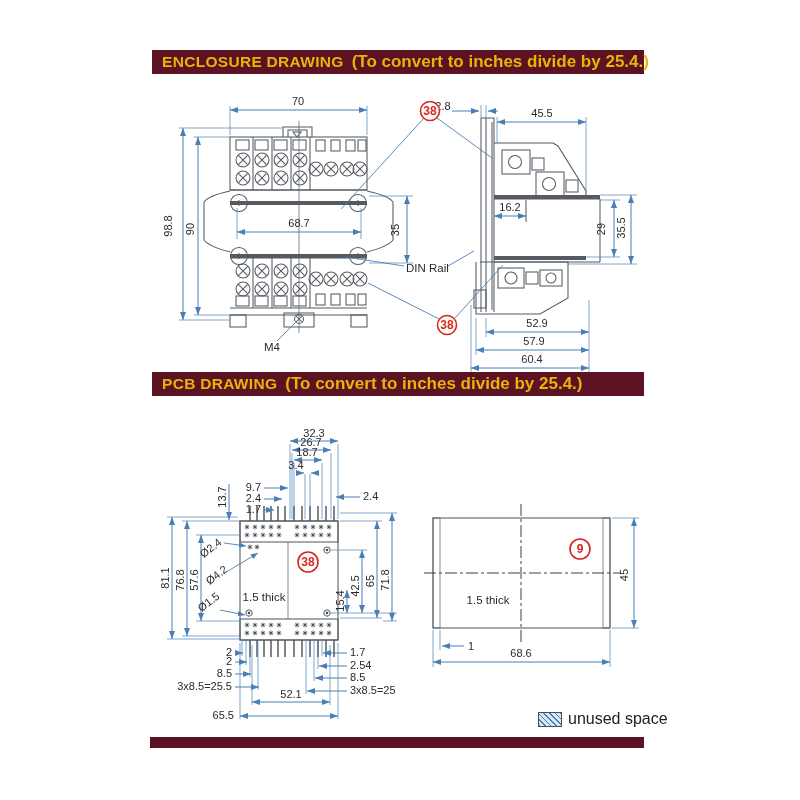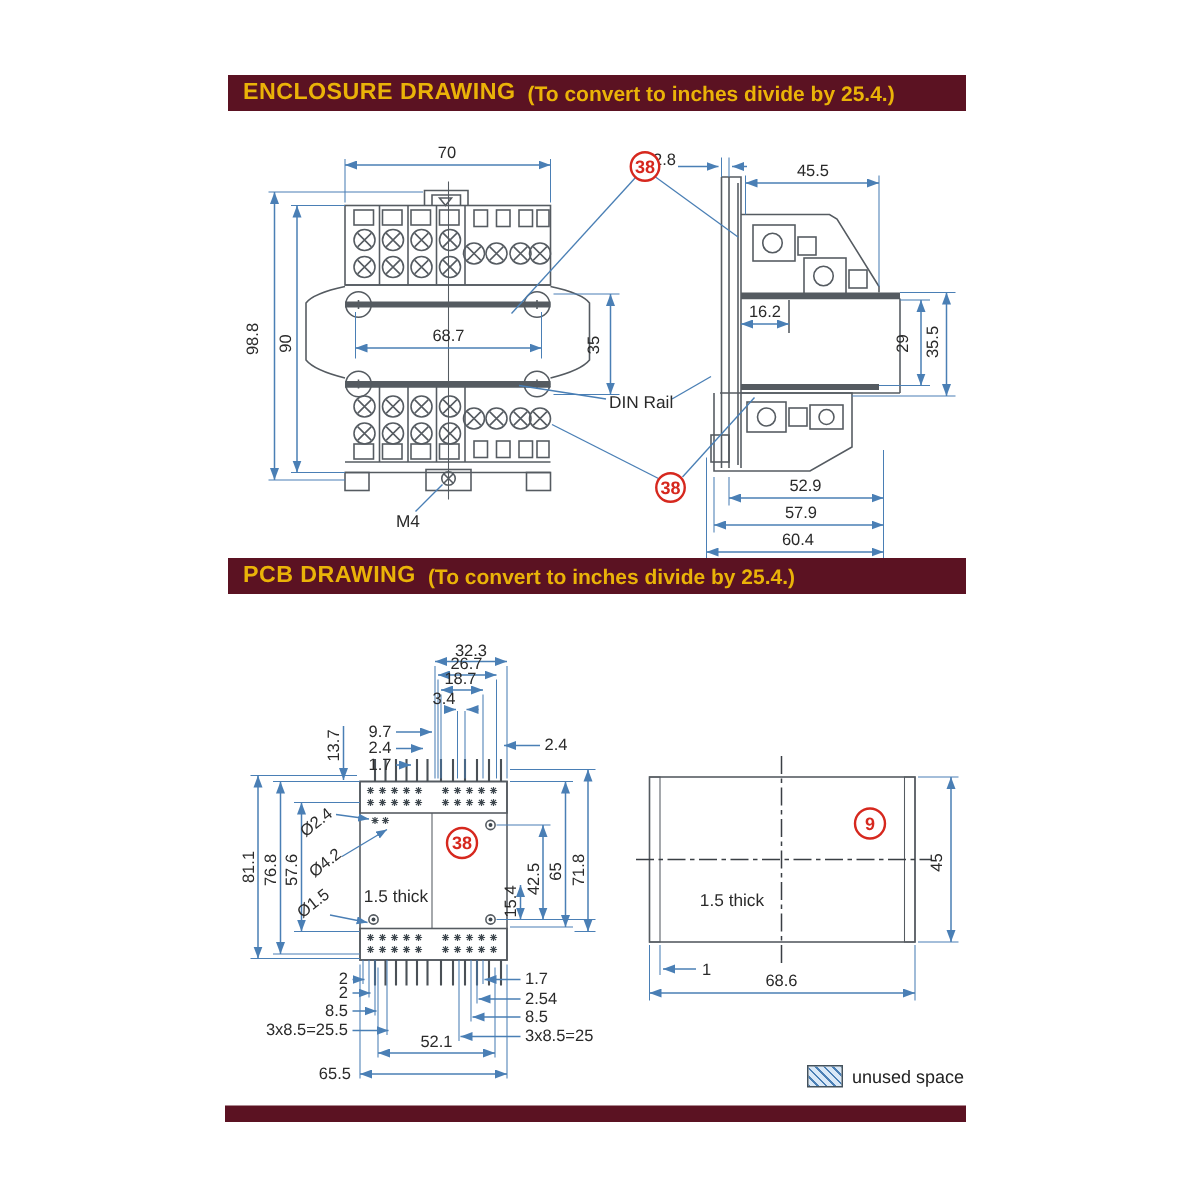--- a/index.html
+++ b/index.html
@@ -5,26 +5,26 @@
   :root{
     --maroon:#5b1222; --dim:#4a7fb5; --part:#555b61; --ink:#2a2a2a;
     --red:#d6281e; --hatchbg:#d9e8f7;
   }
   html,body{margin:0;padding:0;background:#fff;}
   #page{position:relative;width:800px;height:800px;background:#fff;overflow:hidden;
         font-family:"Liberation Sans",sans-serif;}
   .banner{position:absolute;left:152px;width:492px;height:24px;background:var(--maroon);
           color:#eab308;display:flex;align-items:center;gap:8px;padding-left:10px;box-sizing:border-box;}
   .banner .t{font-size:15.5px;font-weight:bold;letter-spacing:.3px;white-space:nowrap;}
-  .banner .s{font-size:14px;font-weight:bold;white-space:nowrap;}
+  .banner .s{font-size:17px;font-weight:bold;white-space:nowrap;}
   #bottombar{position:absolute;left:150px;top:737px;width:494px;height:11px;background:var(--maroon);}
   #legend{position:absolute;left:538px;top:710px;display:flex;align-items:center;gap:6px;}
   #legend .box{width:22px;height:13px;border:1px solid #44525c;
      background:repeating-linear-gradient(45deg,var(--dim) 0 1px,var(--hatchbg) 1px 4px);}
-  #legend .lab{font-size:12px;color:#222;}
+  #legend .lab{font-size:16px;color:#222;}
   svg{position:absolute;left:0;top:0;}
   .pl{stroke:var(--part);stroke-width:1.05;fill:none;}
   .thin{stroke-width:.7;}
   .dark{fill:var(--part);stroke:none;}
   .dl{stroke:var(--dim);stroke-width:1;fill:none;}
   .wl{stroke:var(--dim);stroke-width:.7;fill:none;}
   .ldr{stroke:var(--dim);stroke-width:.9;fill:none;}
   .dt{fill:var(--ink);font-size:11px;font-family:"Liberation Sans",sans-serif;}
   .dt2{font-size:11.5px;}
   .rc circle{stroke:var(--red);stroke-width:1.6;fill:#fff;}

